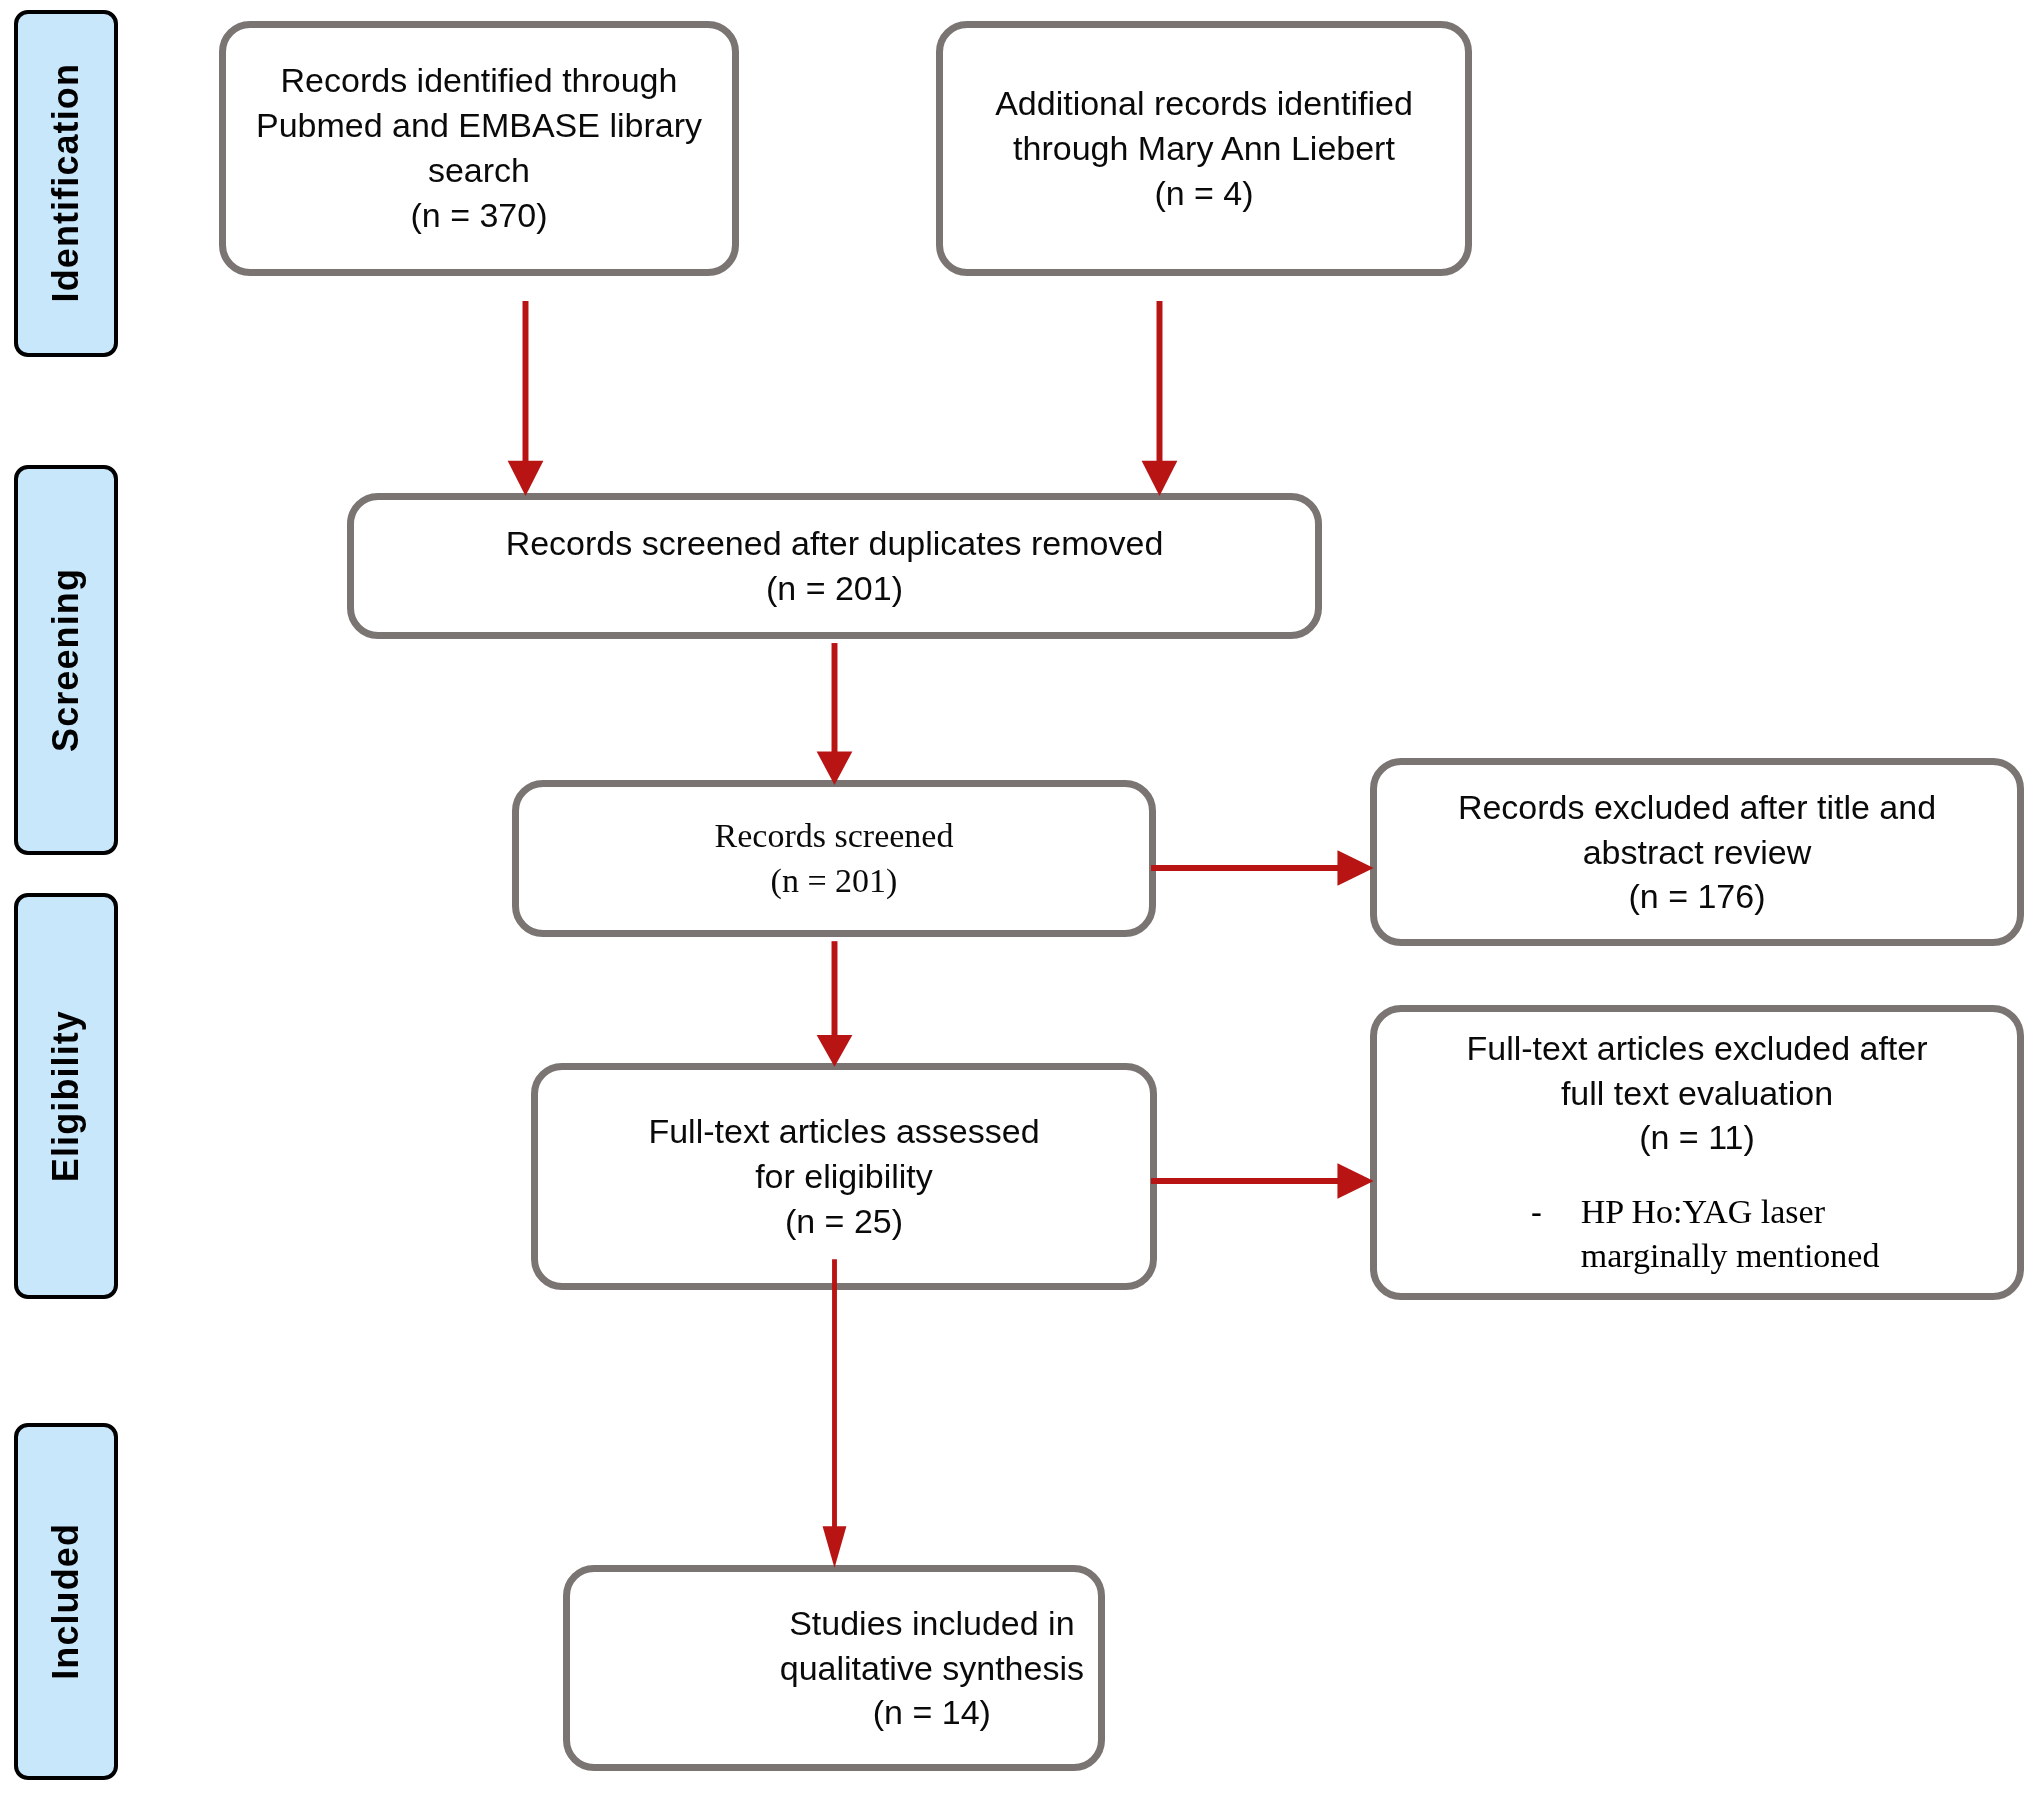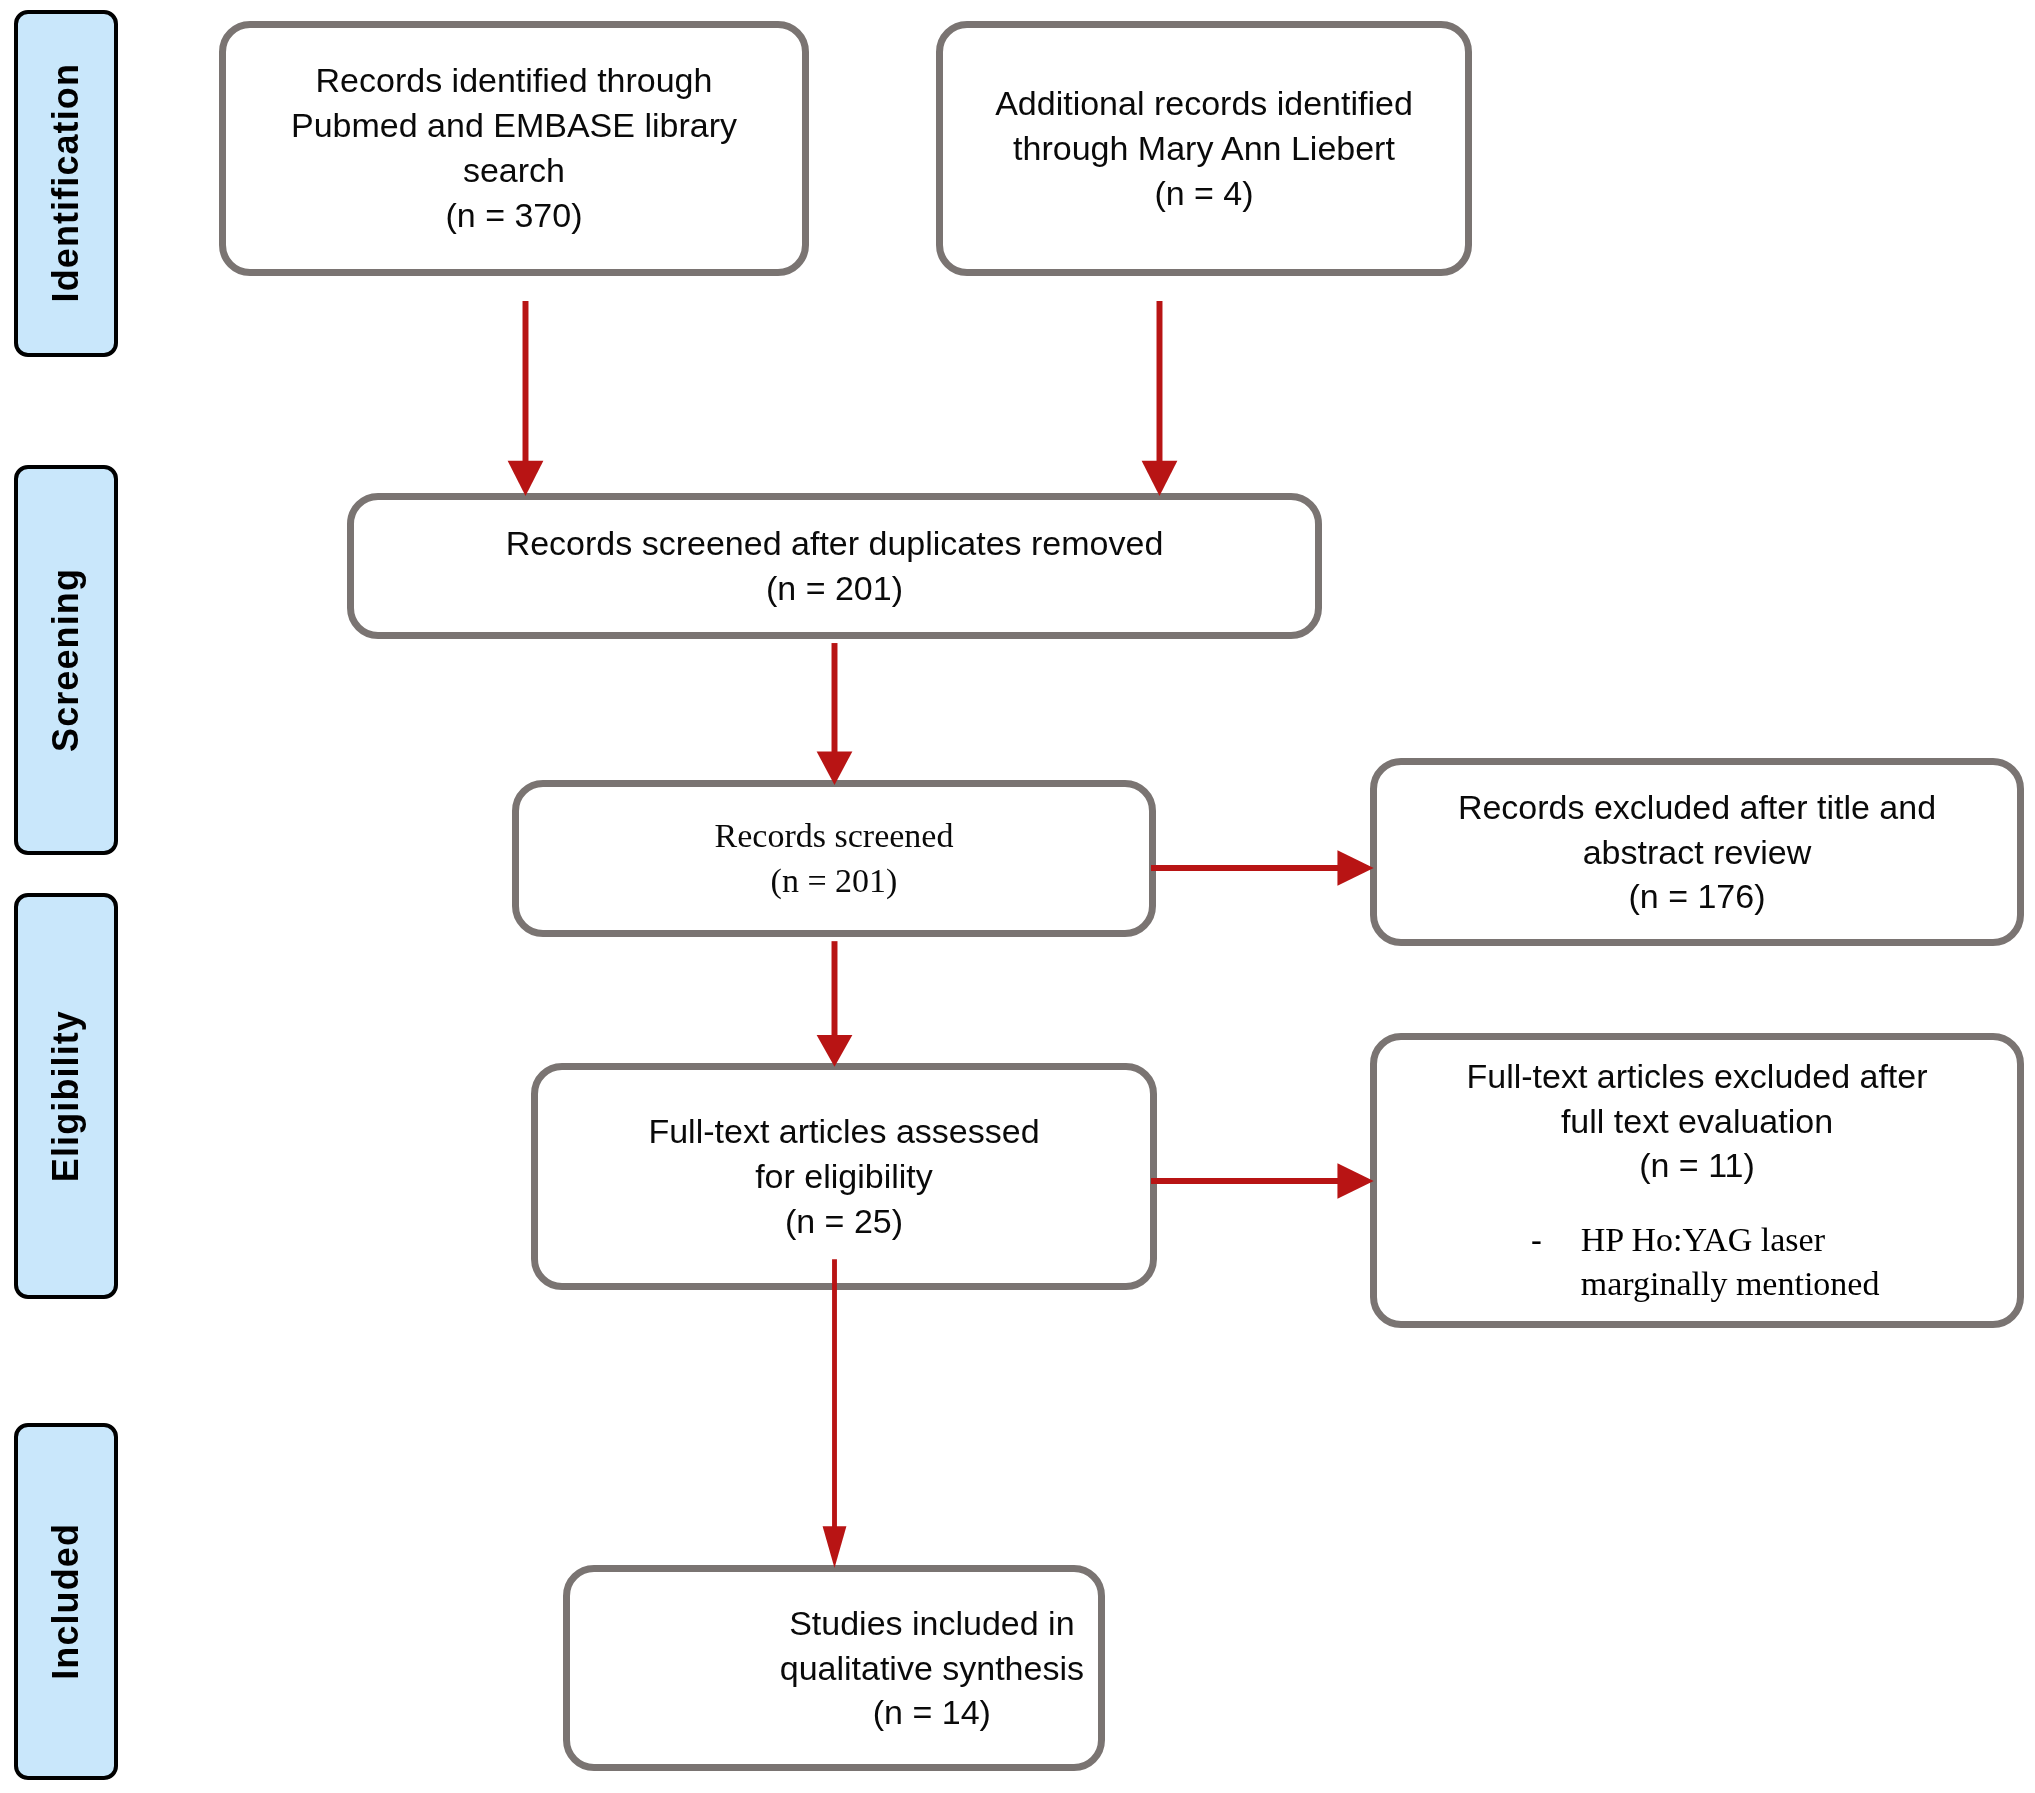--- a/index.html
+++ b/index.html
@@ -106,21 +106,21 @@
   </div>
 
   <div class="stage-label" style="left:14px; top:893px; width:104px; height:406px;">
     <span class="stage-text">Eligibility</span>
   </div>
 
   <div class="stage-label" style="left:14px; top:1423px; width:104px; height:357px;">
     <span class="stage-text">Included</span>
   </div>
 
-  <div class="flow-box" style="left:219px; top:20.6px; width:590px; height:255px;">
+  <div class="flow-box" style="left:219px; top:20.6px; width:520px; height:255px;">
     <span class="box-text">Records identified through
 Pubmed and EMBASE library
 search
 (n = 370)</span>
   </div>
 
   <div class="flow-box" style="left:936px; top:20.6px; width:536px; height:255px;">
     <span class="box-text">Additional records identified
 through Mary Ann Liebert
 (n = 4)</span>
@@ -141,21 +141,21 @@
 abstract review
 (n = 176)</span>
   </div>
 
   <div class="flow-box" style="left:531px; top:1063px; width:626px; height:227px;">
     <span class="box-text">Full-text articles assessed
 for eligibility
 (n = 25)</span>
   </div>
 
-  <div class="flow-box" style="left:1370px; top:1033px; width:654px; height:295px; flex-direction:column; justify-content:center;gap:27px;">
+  <div class="flow-box" style="left:1370px; top:1005px; width:654px; height:295px; flex-direction:column; justify-content:center;gap:27px;">
     <span class="box-sub" style="white-space:pre-line;">Full-text articles excluded after
 full text evaluation
 (n = 11)</span>
     <span class="bullet-row">
       <span class="dash">-</span>
       <span class="bullet-text" style="white-space:pre-line;">HP Ho:YAG laser
 marginally mentioned</span>
     </span>
   </div>
 

